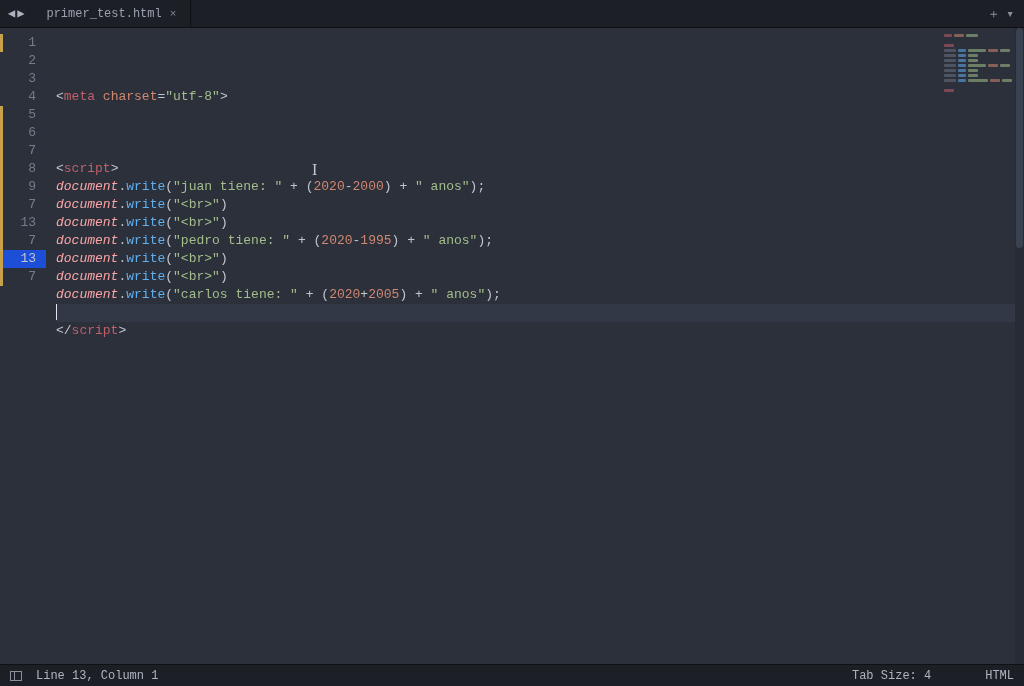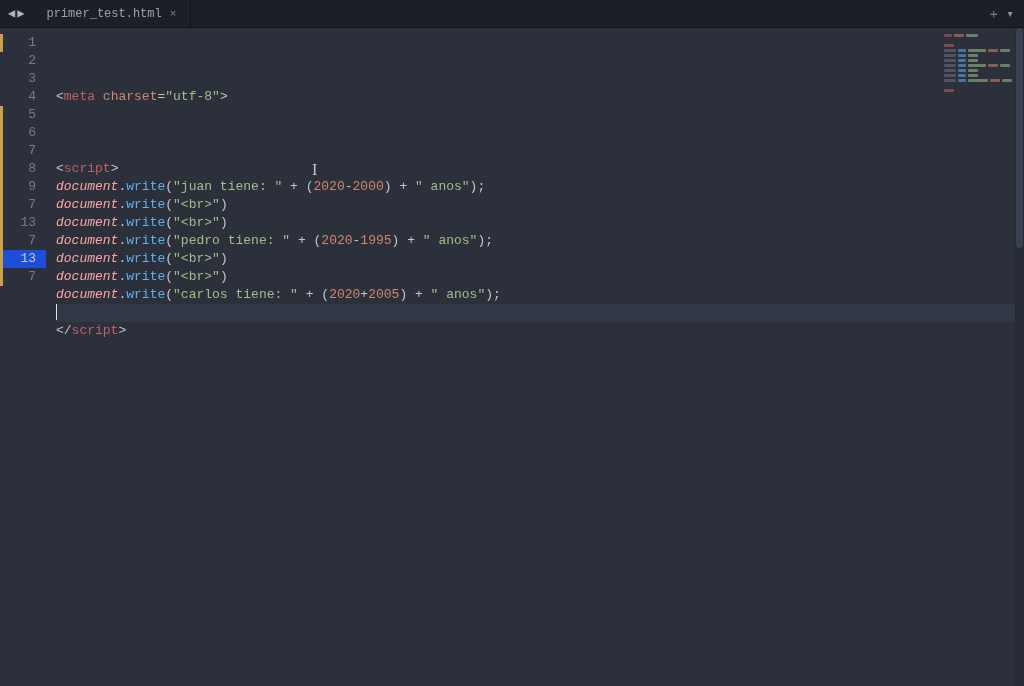--- a/index.html
+++ b/index.html
@@ -160,14 +160,21 @@
         <div class="row">
           <div class="b" style="background: rgb(191, 97, 106); width: 10px;"></div>
         </div>
       </div>
 
     <div class="vscroll">
       <div class="thumb"></div>
     </div>
   </div>
 
+  <div class="status">
+    <div class="panel-icon"></div>
+    <div class="seg">Line 13, Column 1</div>
+    <div class="grow"></div>
+    <div class="seg">Tab Size: 4</div>
+    <div class="seg" style="margin-left:40px">HTML</div>
+  </div>
 
 </div>
 
 </body></html>

